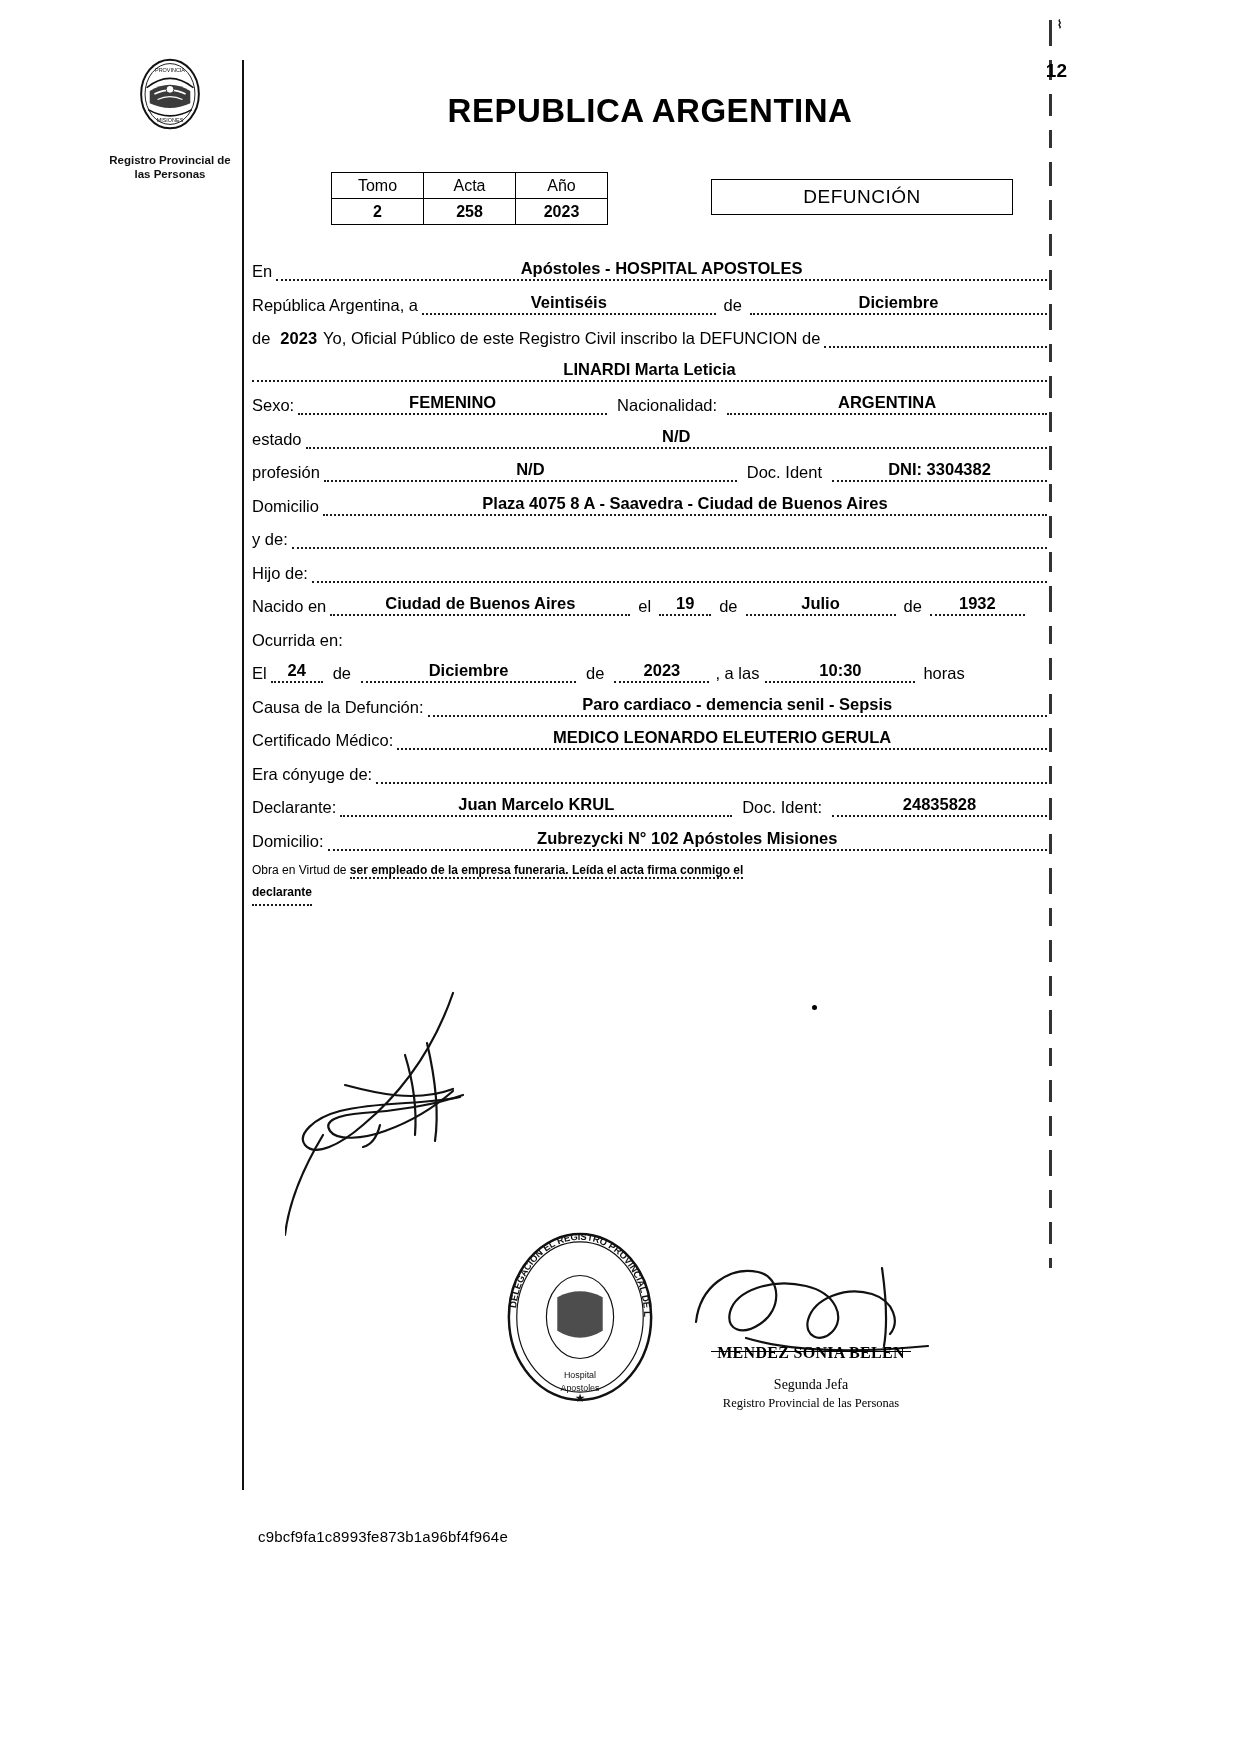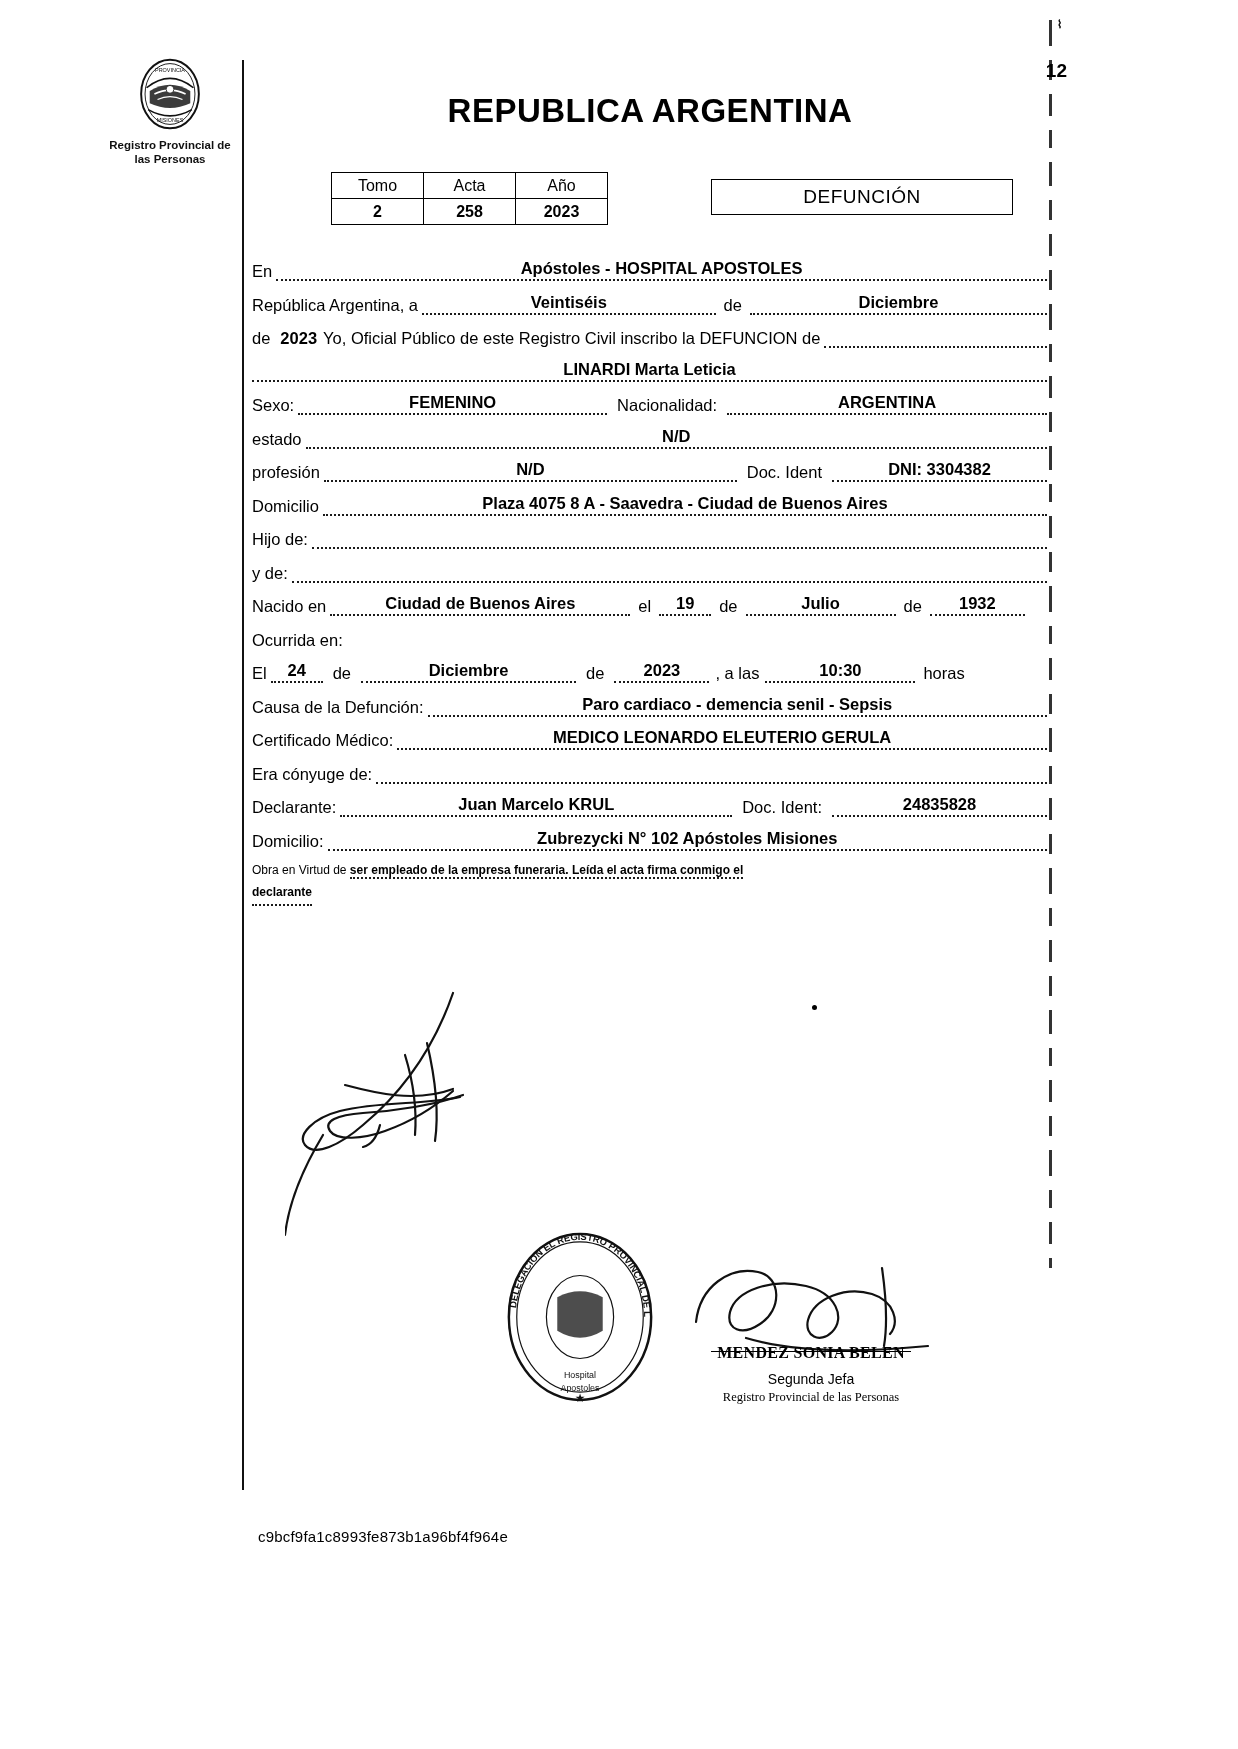--- a/index.html
+++ b/index.html
@@ -27,21 +27,21 @@
     width: 150px;
     text-align: center;
   }
   .crest {
     width: 78px;
     height: 78px;
     margin: 0 auto;
   }
   .crest svg { display:block; }
   .left-caption {
-    margin-top: 5px;
+    margin-top: 20px;
     font-size: 11.5px;
     font-weight: bold;
     line-height: 1.25;
     color: #111;
   }
 
   
   .vrule {
     position: absolute;
     left: 242px;
@@ -222,23 +222,23 @@
     display:inline-block;
   }
   .sig-name::after {
     content:"";
     position:absolute;
     left:-6px; right:-6px;
     top: 9px;
     border-top: 1.5px solid #000;
   }
   .sig-role {
-    font-family: Liberation Sans, sans-serif;
+    font-family: Liberation Serif, serif;
     font-size: 14px;
-    margin-top: 6px;
+    margin-top: 12px;
   }
   .sig-office {
     font-family: "Liberation Serif", serif;
     font-size: 12.5px;
     margin-top: 1px;
   }
 
   .dot-mid {
     position:absolute;
     left: 812px;
@@ -399,26 +399,26 @@
       <span class="lbl" style="padding:0 10px;">Doc. Ident</span>
       <span class="fill w-lg">DNI: 3304382</span>
     </div>
 
     <div class="row">
       <span class="lbl">Domicilio</span>
       <span class="fill">Plaza 4075 8 A - Saavedra - Ciudad de Buenos Aires</span>
     </div>
 
     <div class="row">
+      <span class="lbl">y de:</span>
+      <span class="fill empty"></span>
+    </div>
+
+    <div class="row">
       <span class="lbl">Hijo de:</span>
-      <span class="fill empty"></span>
-    </div>
-
-    <div class="row">
-      <span class="lbl">y de:</span>
       <span class="fill empty"></span>
     </div>
 
     <div class="row">
       <span class="lbl">Nacido en</span>
       <span class="fill w-xl">Ciudad de Buenos Aires</span>
       <span class="lbl" style="padding:0 8px;">el</span>
       <span class="fill w-xs">19</span>
       <span class="lbl" style="padding:0 8px;">de</span>
       <span class="fill w-md">Julio</span>

